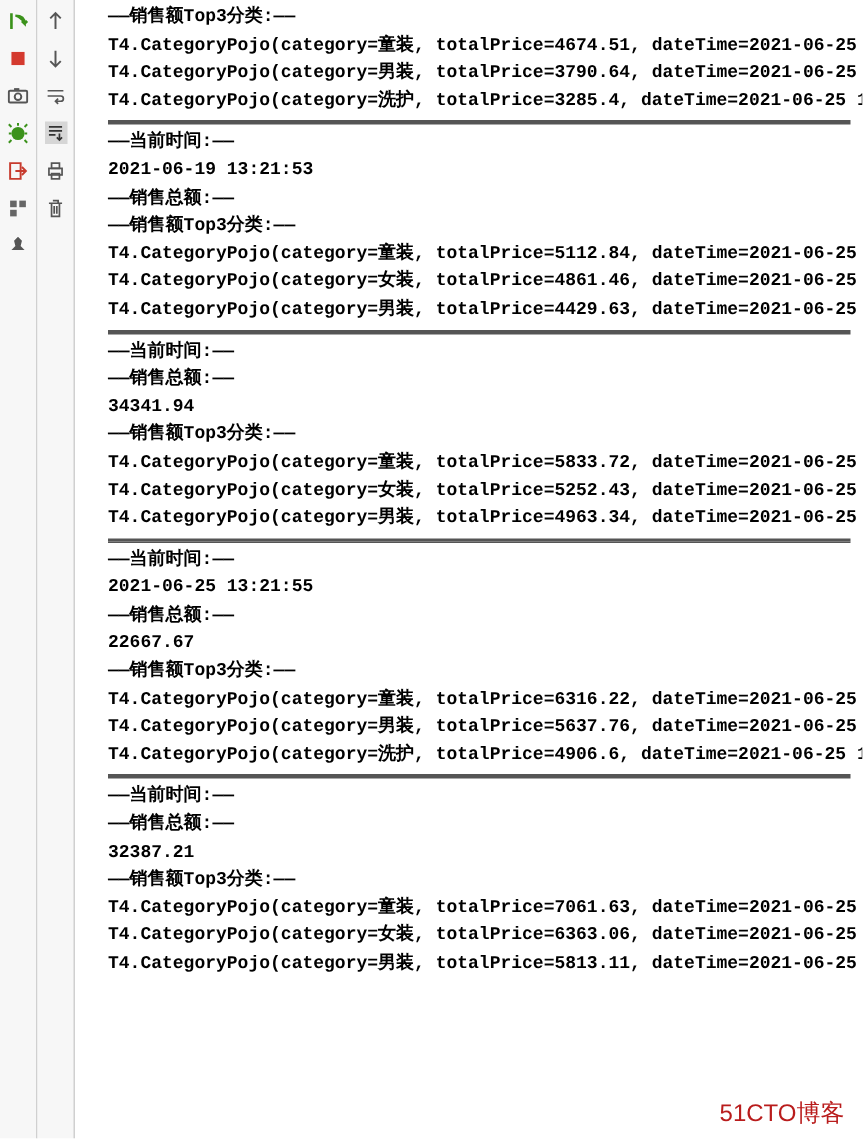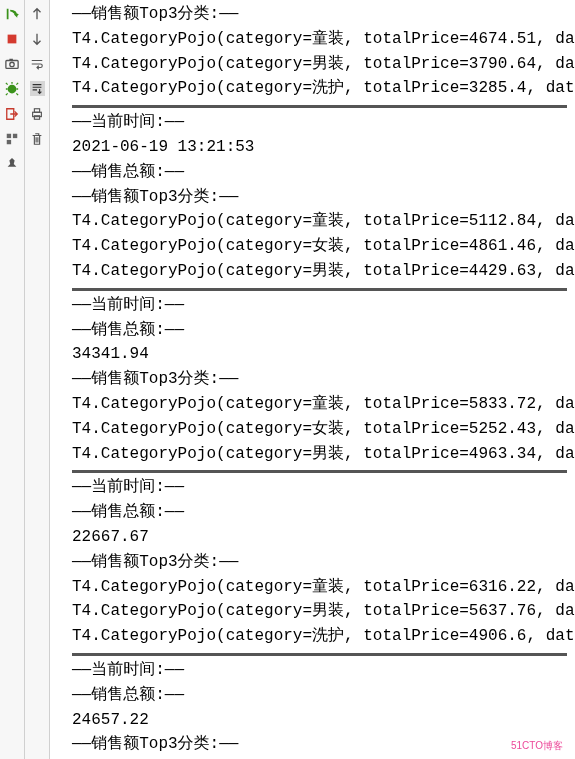--- a/index.html
+++ b/index.html
@@ -34,33 +34,33 @@
     }
     .icon { width: 15px; height: 15px; display:flex; align-items:center; justify-content:center; cursor:pointer;}
     .icon svg { width: 14px; height: 14px; }
     .console {
       flex: 1;
       padding: 2px 8px 4px 22px;
       overflow: hidden;
       line-height: 1.55;
       color: #000;
     }
-    .mono { font-family: "SimSun", "Courier New", monospace; font-size: 16px; white-space: pre; }
+    .mono { font-family: "SimSun", "Courier New", monospace; font-size: 12px; white-space: pre; font-weight: bold; }
     .section-divider {
       border-top: 2px solid #555;
       border-bottom: 1px solid #555;
       height: 3px;
       margin: 4px 0 2px 0;
     }
     .watermark {
       position: absolute;
       right: 12px;
       bottom: 6px;
-      color: #ec4899;
-      font-size: 10px;
+      color: #b91c1c;
+      font-size: 16px;
       font-family: sans-serif;
       pointer-events: none;
     }
   </style>
 </head>
 <body>
 
 <div class="toolbar">
   <span class="icon">
       <svg viewBox="0 0 16 16">
@@ -156,29 +156,30 @@
     <div class="section-divider"></div>
     <div class="mono">——当前时间:——</div>
     <div class="mono">——销售总额:——</div>
     <div class="mono">34341.94</div>
     <div class="mono">——销售额Top3分类:——</div>
     <div class="mono">T4.CategoryPojo(category=童装, totalPrice=5833.72, dateTime=2021-06-25 13:21:54)</div>
     <div class="mono">T4.CategoryPojo(category=女装, totalPrice=5252.43, dateTime=2021-06-25 13:21:54)</div>
     <div class="mono">T4.CategoryPojo(category=男装, totalPrice=4963.34, dateTime=2021-06-25 13:21:54)</div>
     <div class="section-divider"></div>
     <div class="mono">——当前时间:——</div>
+    <div class="mono">2021-06-25 13:21:55</div>
     <div class="mono">——销售总额:——</div>
     <div class="mono">22667.67</div>
     <div class="mono">——销售额Top3分类:——</div>
     <div class="mono">T4.CategoryPojo(category=童装, totalPrice=6316.22, dateTime=2021-06-25 13:21:55)</div>
     <div class="mono">T4.CategoryPojo(category=男装, totalPrice=5637.76, dateTime=2021-06-25 13:21:55)</div>
     <div class="mono">T4.CategoryPojo(category=洗护, totalPrice=4906.6, dateTime=2021-06-25 13:21:55)</div>
     <div class="section-divider"></div>
     <div class="mono">——当前时间:——</div>
     <div class="mono">——销售总额:——</div>
-    <div class="mono">24657.22</div>
+    <div class="mono">32387.21</div>
     <div class="mono">——销售额Top3分类:——</div>
     <div class="mono">T4.CategoryPojo(category=童装, totalPrice=7061.63, dateTime=2021-06-25 13:21:56)</div>
     <div class="mono">T4.CategoryPojo(category=女装, totalPrice=6363.06, dateTime=2021-06-25 13:21:56)</div>
     <div class="mono">T4.CategoryPojo(category=男装, totalPrice=5813.11, dateTime=2021-06-25 13:21:56)</div>
   </div>
 
 <div class="watermark">51CTO博客</div>
 
 </body></html>

